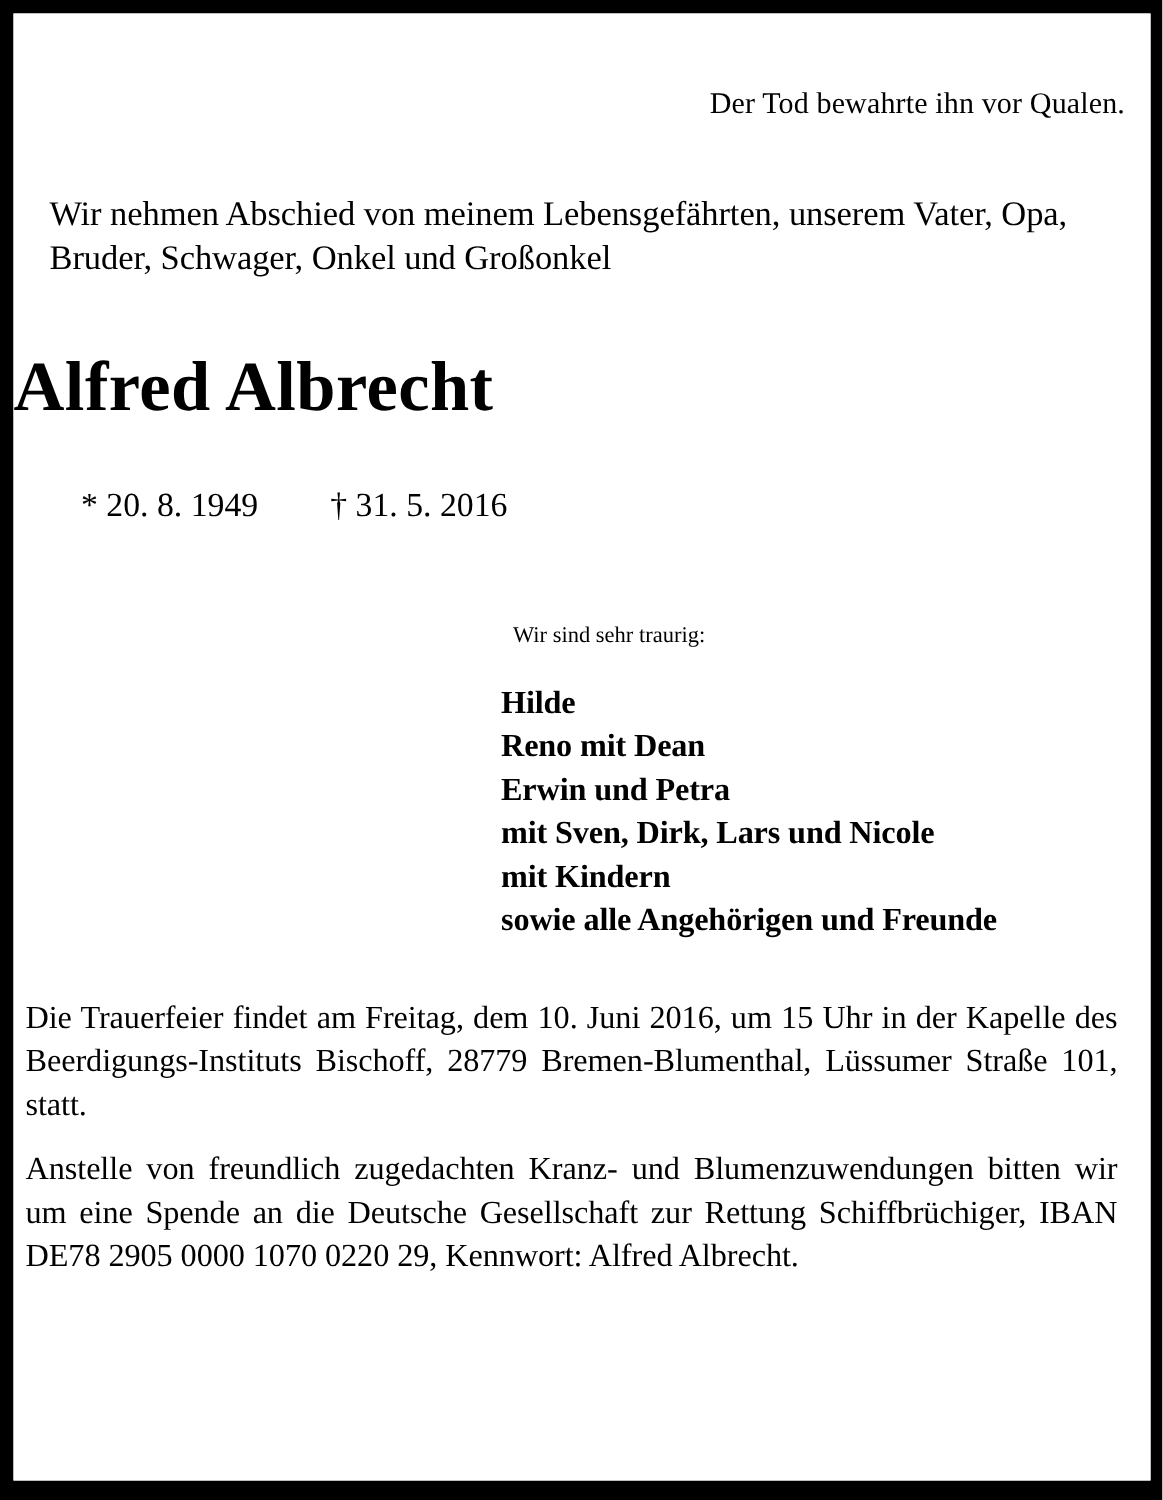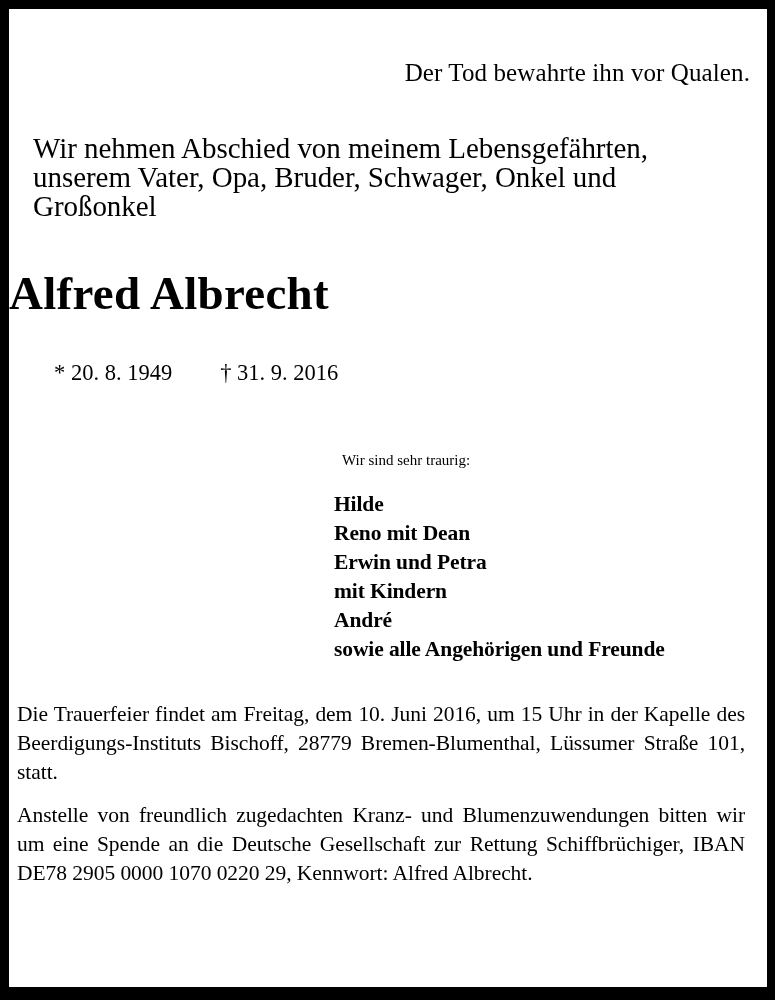--- a/index.html
+++ b/index.html
@@ -32,30 +32,30 @@
     width: 100%;
     height: 100%;
     background: #ffffff;
     padding: 0;
     position: relative;
   }
 
   
   .motto {
     text-align: right;
-    font-size: 25px;
+    font-size: 20px;
     line-height: 1.25;
     padding-right: 17px;
     padding-top: 48px;
     letter-spacing: 0.1px;
   }
 
   
   .intro {
-    font-size: 29px;
+    font-size: 23px;
     line-height: 29px;
     padding: 0 22px 0 24px;
     margin-top: 46px;
     text-align: left;
     letter-spacing: -0.05px;
   }
 
   
   .name-block {
     margin-top: 48px;
@@ -123,32 +123,32 @@
 <div id="obituary-frame">
   <div class="inner">
 
     <div class="motto">Der Tod bewahrte ihn vor Qualen.</div>
 
     <div class="intro">Wir nehmen Abschied von meinem Lebensgefährten, unserem Vater, Opa, Bruder, Schwager, Onkel und Großonkel</div>
 
     <div class="name-block">
       <div class="deceased-name">Alfred Albrecht</div>
       <div class="dates">
-        <span class="nowrap"><span>*</span><span> </span><span>20. 8. 1949</span></span><span class="date-gap"></span><span class="nowrap"><span>†</span><span> </span><span>31. 9. 2016</span></span>
+        <span class="nowrap"><span>*</span><span> </span><span>20. 8. 1949</span></span><span class="date-gap"></span><span class="nowrap"><span>†</span><span> </span><span>31. 5. 2016</span></span>
       </div>
     </div>
 
     <div class="mourners">
       <div class="mourners-lead">Wir sind sehr traurig:</div>
       <div class="mourners-list">
         <div class="mourner">Hilde</div>
         <div class="mourner">Reno mit Dean</div>
         <div class="mourner">Erwin und Petra</div>
+        <div class="mourner">mit Sven, Dirk, Lars und Nicole</div>
         <div class="mourner">mit Kindern</div>
-        <div class="mourner">André</div>
         <div class="mourner">sowie alle Angehörigen und Freunde</div>
       </div>
     </div>
 
     <div class="para para-service">Die Trauerfeier findet am Freitag, dem 10. Juni 2016, um 15 Uhr in der Kapelle des Beerdigungs-Instituts Bischoff, 28779 Bremen-Blumenthal, Lüssumer Straße 101, statt.</div>
 
     <div class="para para-donation">
       <span>Anstelle von freundlich zugedachten Kranz- und Blumenzuwendungen bitten wir um eine Spende an die Deutsche Gesellschaft zur Rettung Schiffbrüchiger,  IBAN  </span><span class="nowrap">DE78 2905 0000 1070 0220 29</span><span>, Kennwort: Alfred Albrecht.</span>
     </div>
 

